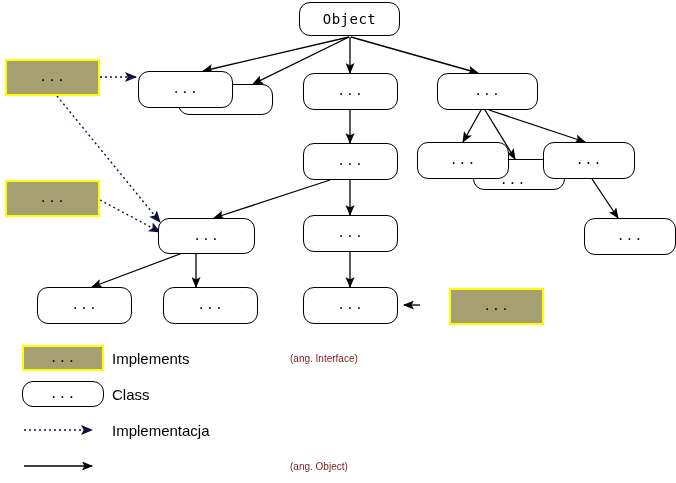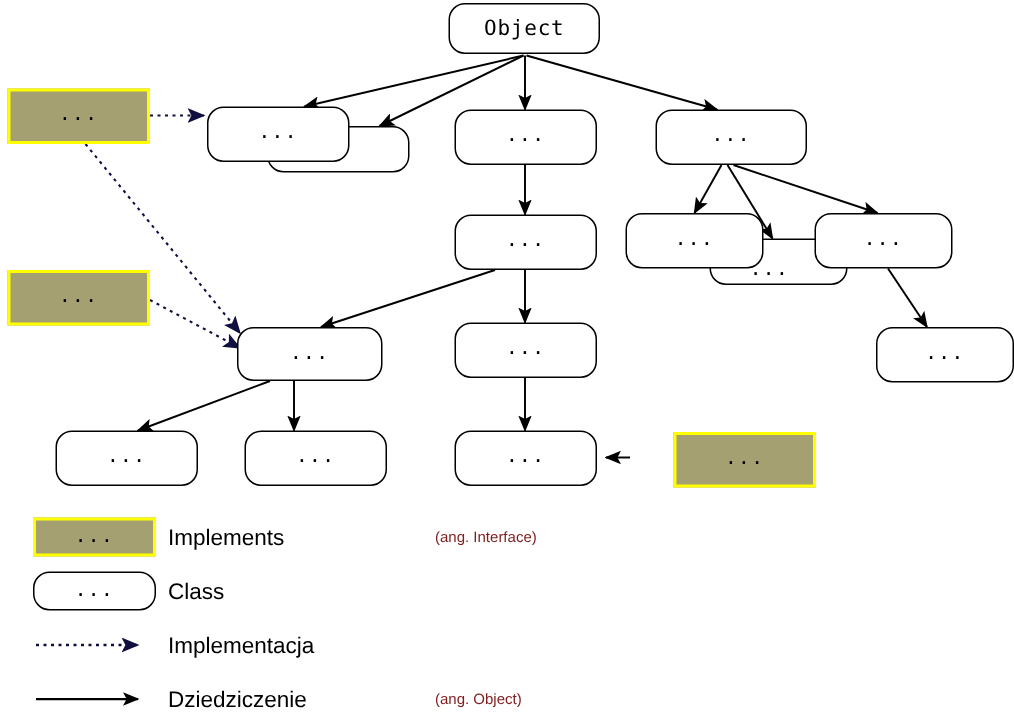--- a/index.html
+++ b/index.html
@@ -232,17 +232,16 @@
     <div class="legend-sample arrowcell" style="top:3px;">
       <svg width="82" height="26" viewBox="0 0 82 26" xmlns="http://www.w3.org/2000/svg">
         <defs>
           <marker id="lg-ext" markerWidth="11" markerHeight="9" refX="10" refY="4.5" orient="auto" markerUnits="userSpaceOnUse">
             <path d="M0,0 L11,4.5 L0,9 L2.4,4.5 Z" fill="#000000"></path>
           </marker>
         </defs>
         <path d="M2,13 L70,13" stroke="#000000" stroke-width="1.5" fill="none" marker-end="url(#lg-ext)"></path>
       </svg>
     </div>
-    <span class="legend-term">Dziedziczenie</span>
     <span class="legend-eng">(ang. Object)</span>
   </div>
 
 </div>
 
 </body></html>

